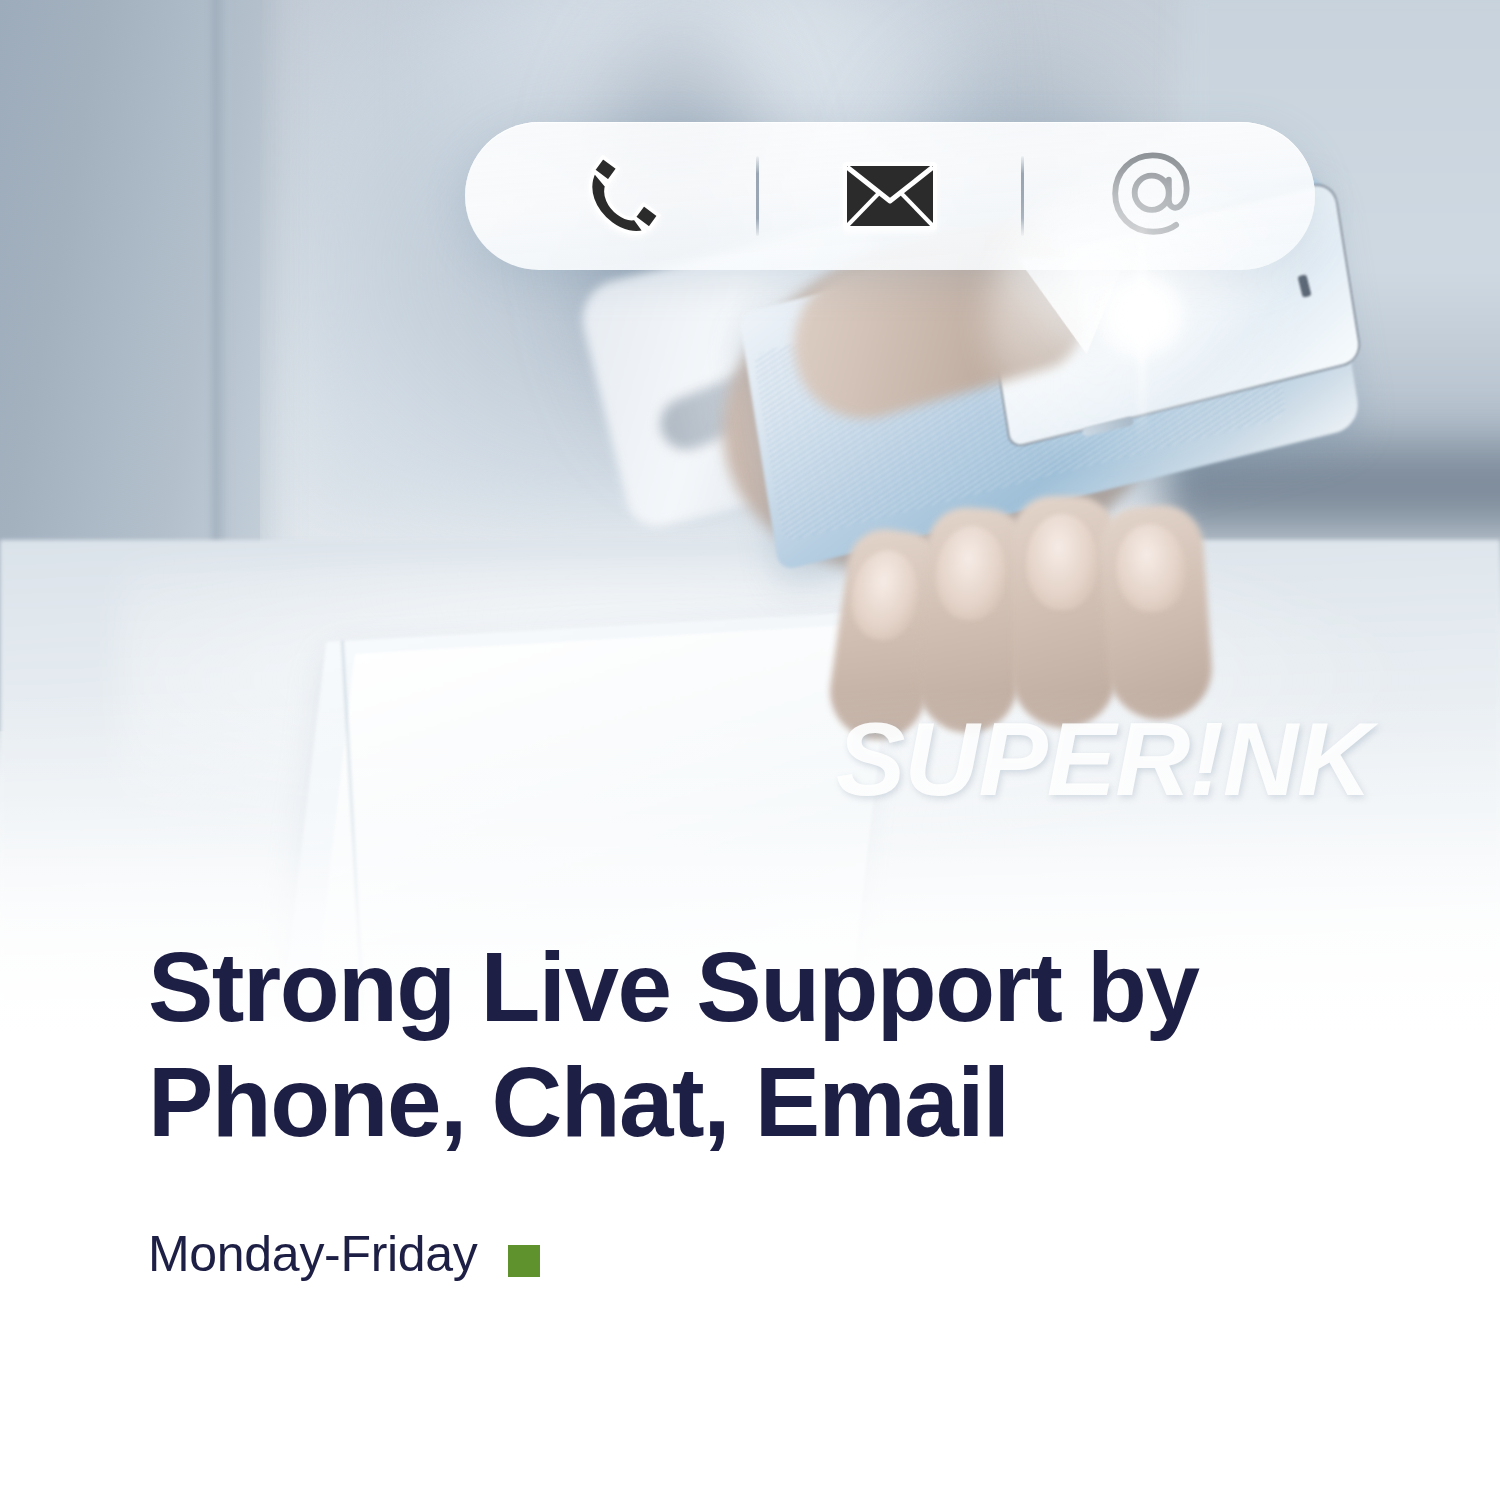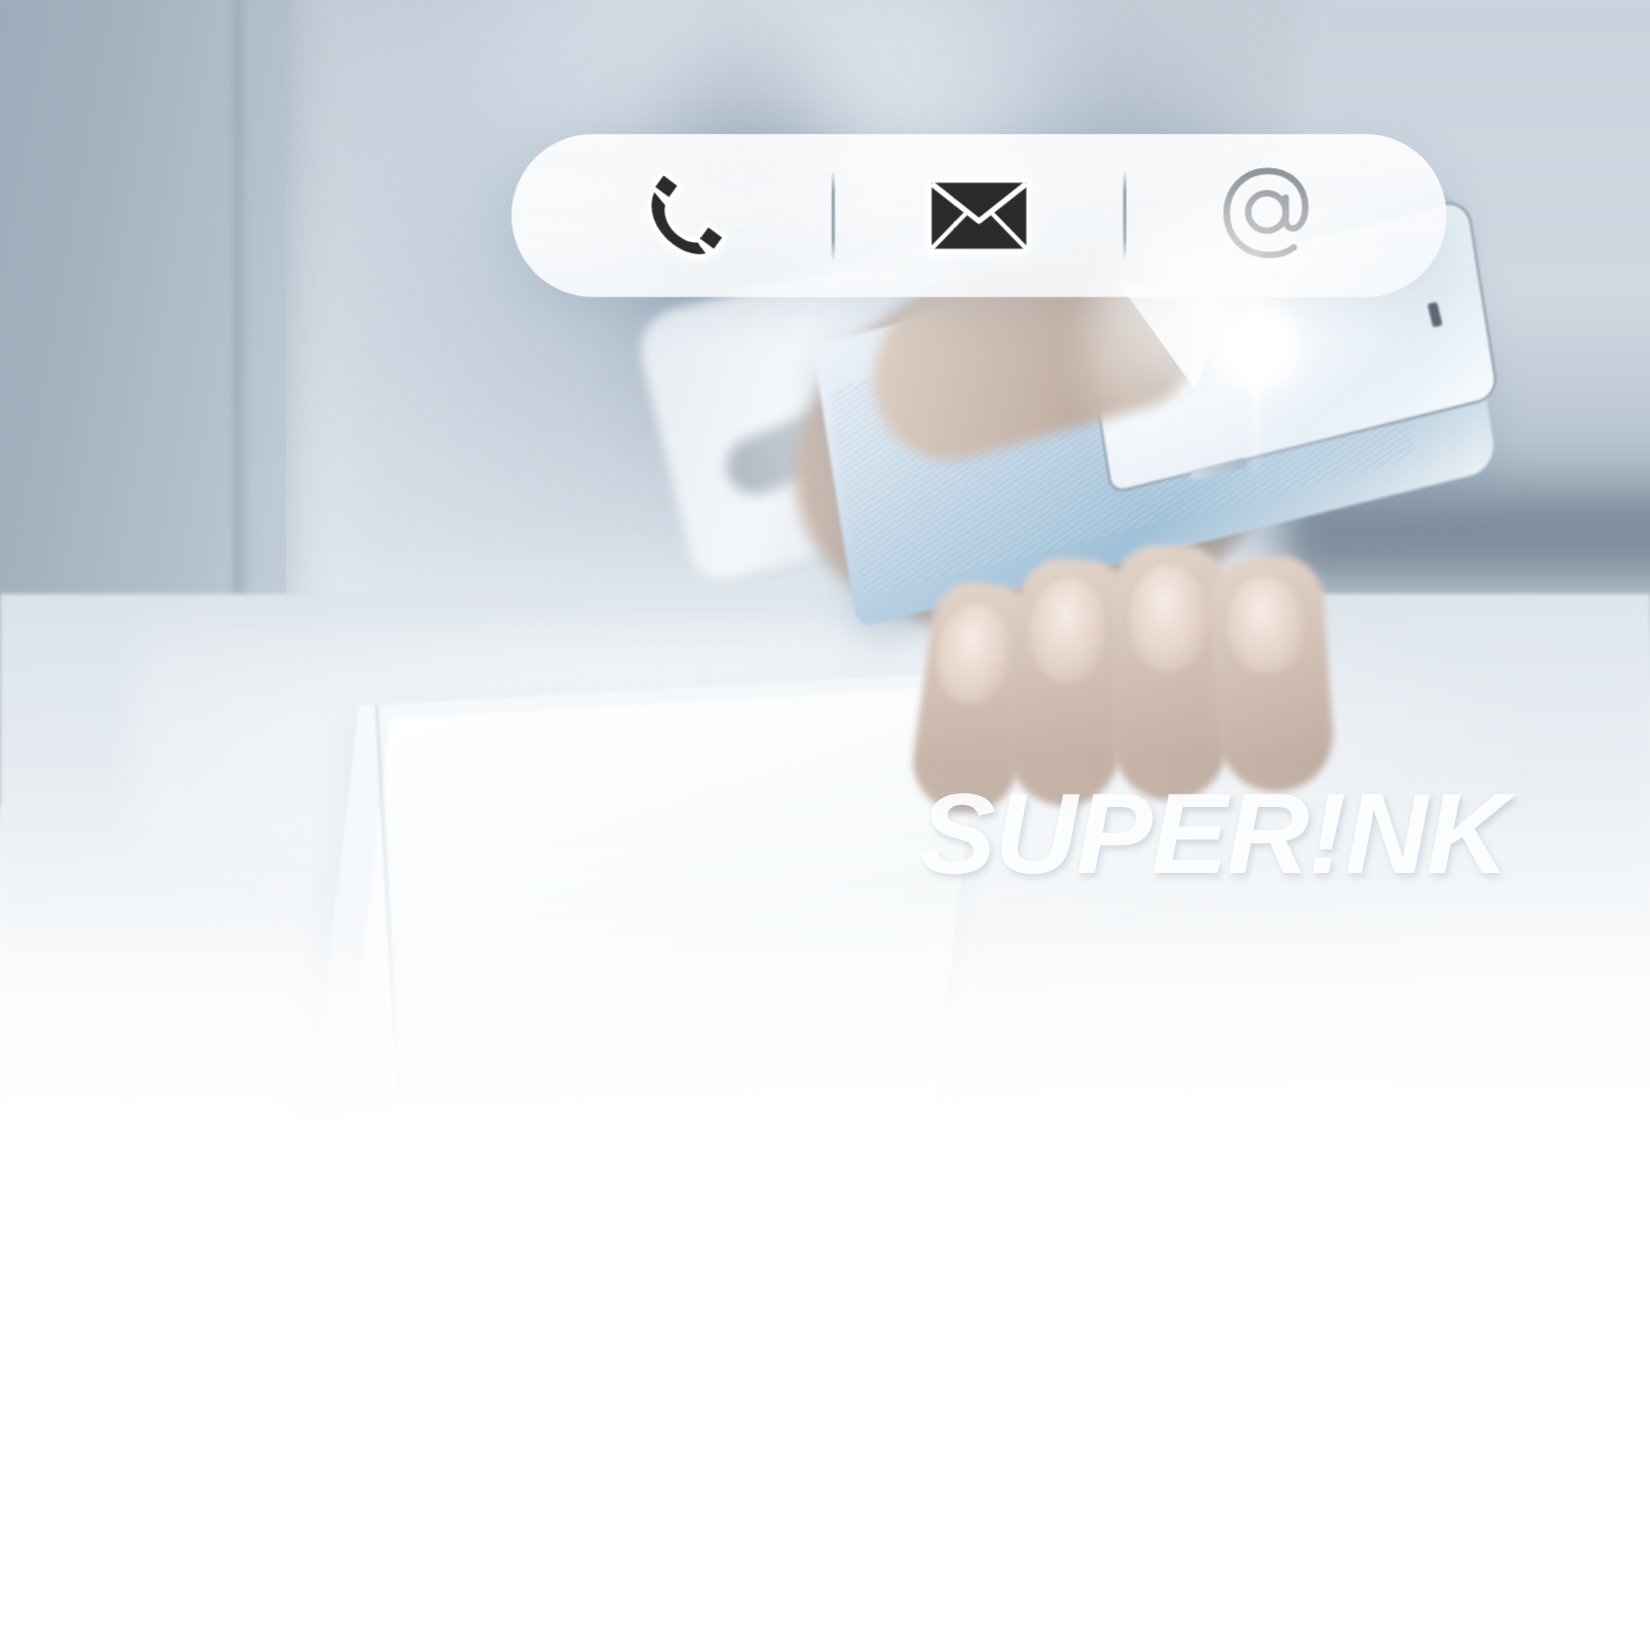--- a/index.html
+++ b/index.html
@@ -517,14 +517,22 @@
         </g>
       </svg>
     </div>
 
   </div>
 
   <div class="flare-wide"></div>
   <div class="flare-ray-v"></div>
   <div class="flare-core"></div>
 
+  <div class="content">
+    <h1 class="headline">Strong Live Support by Phone, Chat, Email</h1>
+
+    <div class="sub-row">
+      <div class="subtitle">Monday-Friday</div>
+      <div class="green-square"></div>
+    </div>
+  </div>
 
 </div>
 
 </body></html>

